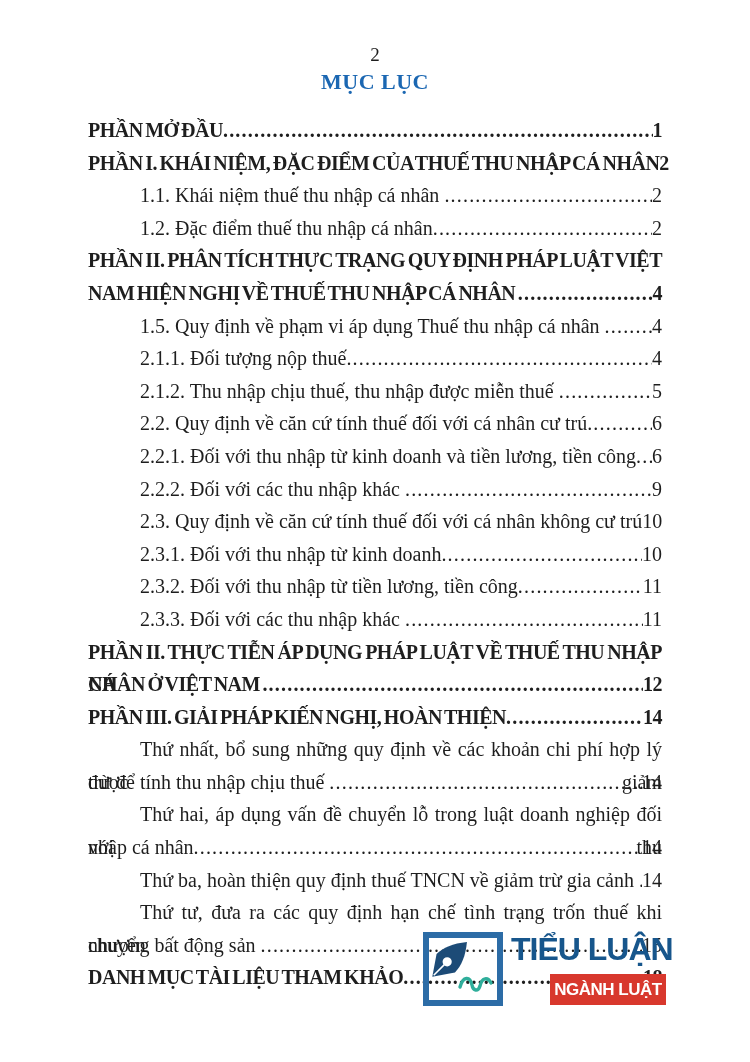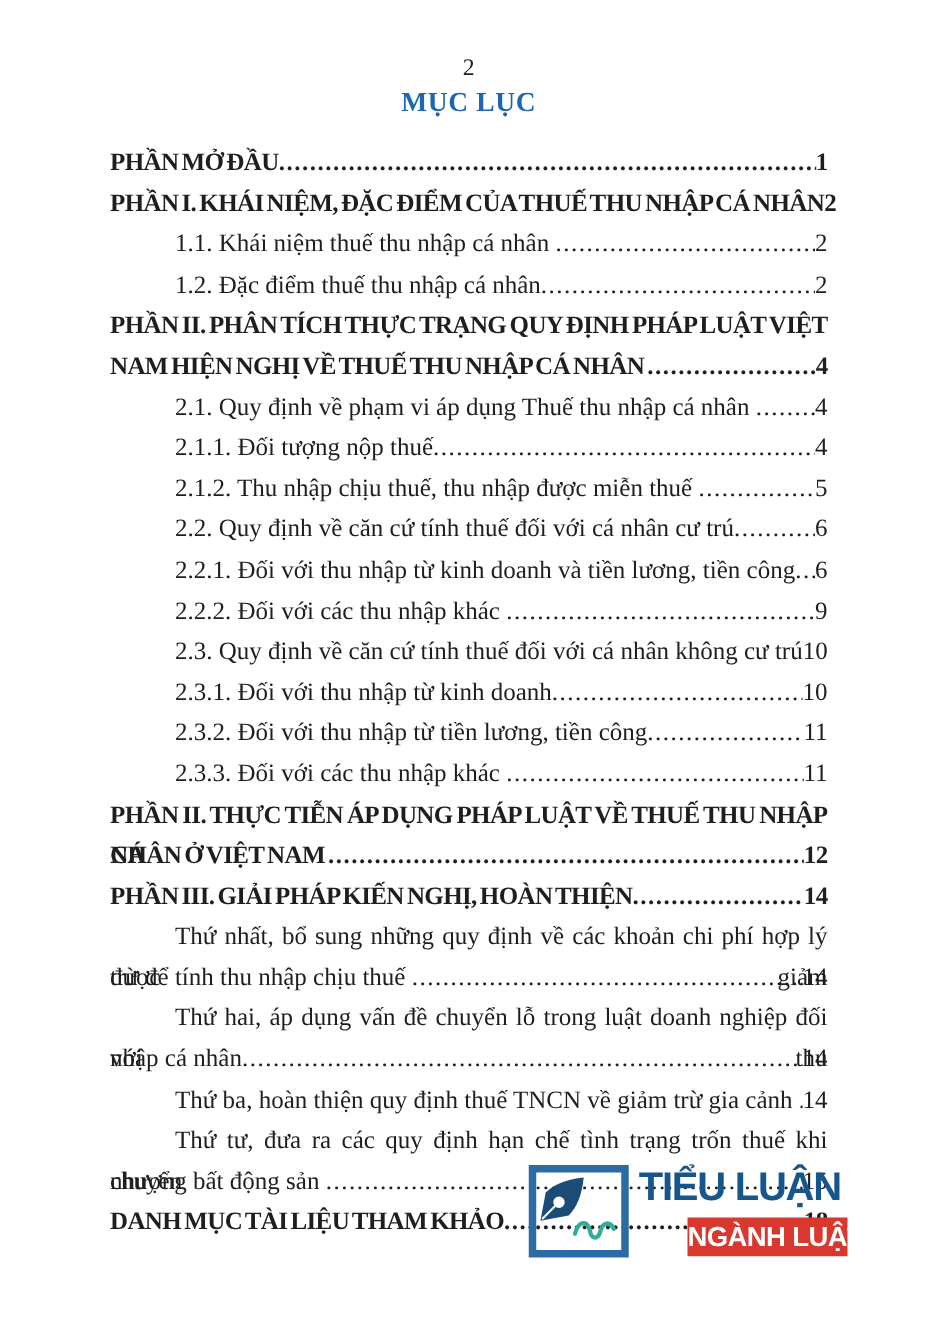--- a/index.html
+++ b/index.html
@@ -28,24 +28,24 @@
   .pagenum{white-space:nowrap;}
 
   
   .logo{position:absolute;left:423px;top:884px;width:248px;height:84px;z-index:5;margin-top:44px;}
   .logo-box{position:absolute;left:0;top:4px;width:68px;height:62px;
        border:6px solid #2c6ca6;background:transparent;}
   .logo-box svg{position:absolute;left:1px;top:1px;}
   .logo-title{position:absolute;left:88px;top:3px;white-space:nowrap;
        font-family:"Liberation Sans","DejaVu Sans",sans-serif;font-weight:bold;
        font-size:32px;line-height:36px;color:#17568c;letter-spacing:-1px;}
-  .logo-sub{position:absolute;left:127px;top:46px;width:128px;height:31px;
+  .logo-sub{position:absolute;left:127px;top:46px;width:116px;height:31px;
        background:#d8382d;color:#ffffff;text-align:center;white-space:nowrap;
        font-family:"Liberation Sans","DejaVu Sans",sans-serif;font-weight:bold;
-       font-size:22px;line-height:31px;letter-spacing:-0.5px;}
+       font-size:17px;line-height:31px;letter-spacing:-0.5px;}
 </style>
 </head>
 <body>
 
 <div class="page-number">2</div>
 
 <div class="doc-title">MỤC LỤC</div>
 
 <div class="toc" id="toc">
     <div class="row bold">
@@ -68,21 +68,21 @@
       <span class="dots"></span>
       <span class="pagenum">2</span>
     </div>
     <div class="row bold just"><span class="label">PHẦN II. PHÂN TÍCH THỰC TRẠNG QUY ĐỊNH PHÁP LUẬT VIỆT</span></div>
     <div class="row bold">
       <span class="label">NAM HIỆN NGHỊ VỀ THUẾ THU NHẬP CÁ NHÂN </span>
       <span class="dots"></span>
       <span class="pagenum">4</span>
     </div>
     <div class="row ind">
-      <span class="label">2.1. Quy định về phạm vi áp dụng Thuế thu nhập cá nhân </span>
+      <span class="label">1.5. Quy định về phạm vi áp dụng Thuế thu nhập cá nhân </span>
       <span class="dots"></span>
       <span class="pagenum">4</span>
     </div>
     <div class="row ind">
       <span class="label">2.1.1. Đối tượng nộp thuế</span>
       <span class="dots"></span>
       <span class="pagenum">4</span>
     </div>
     <div class="row ind">
       <span class="label">2.1.2. Thu nhập chịu thuế, thu nhập được miễn thuế </span>

